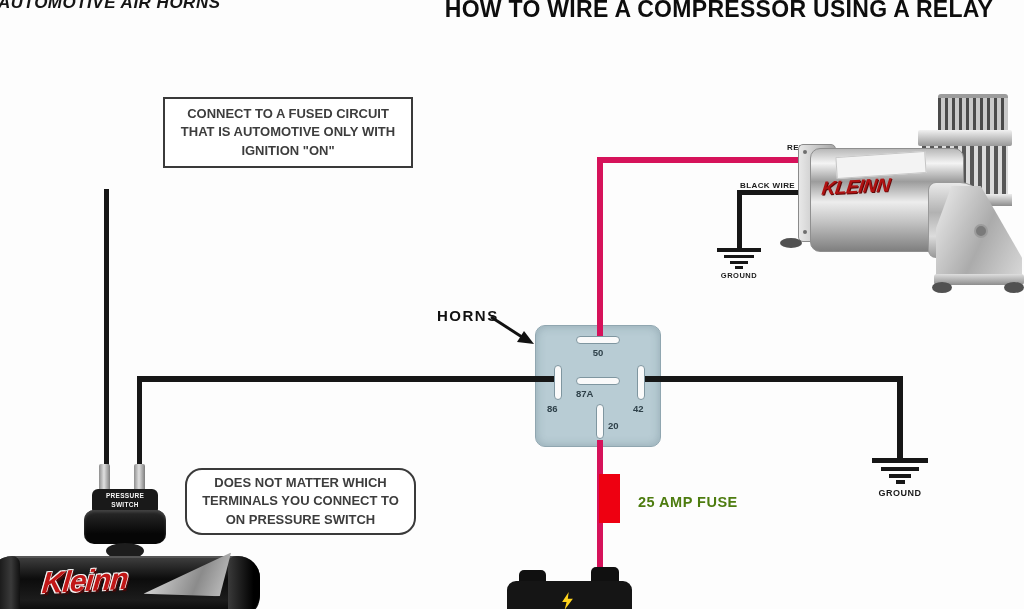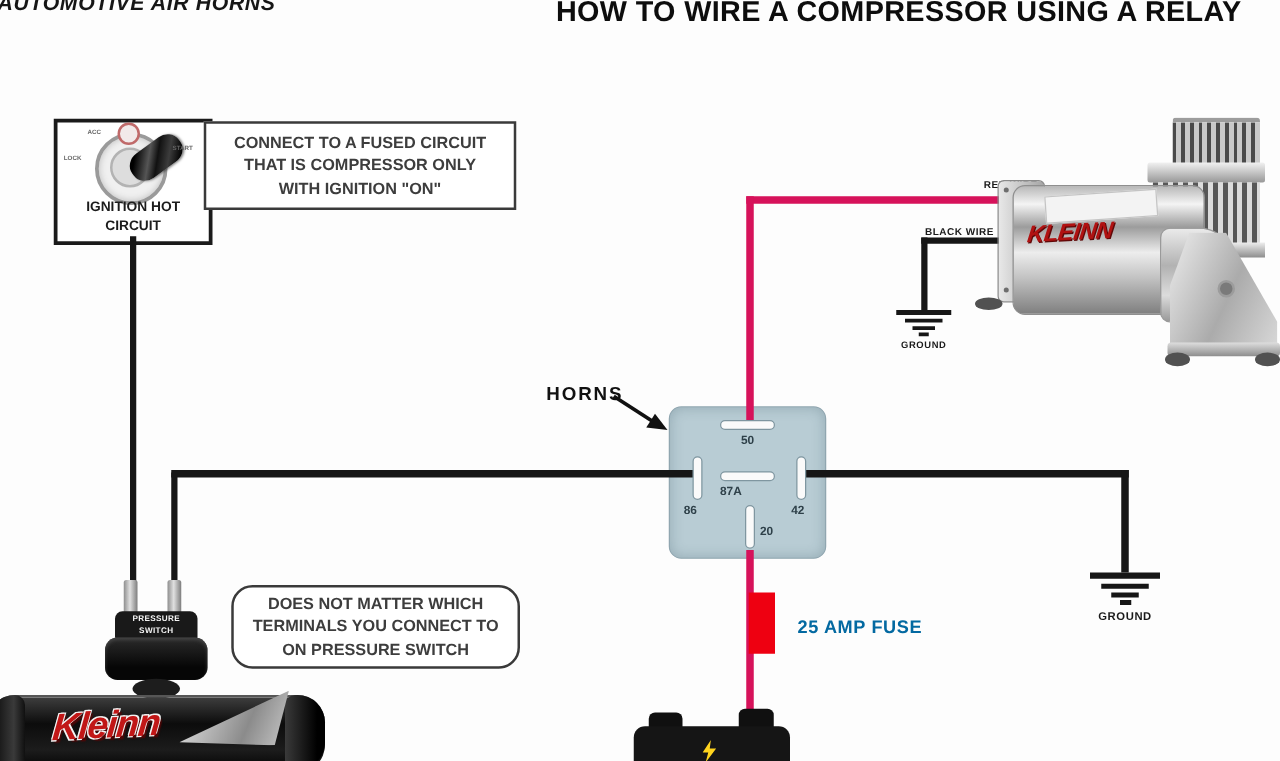--- a/index.html
+++ b/index.html
@@ -36,21 +36,21 @@
   .wire{background:#161616;}
   
   .relay-body{left:535px;top:325px;width:124px;height:120px;border-radius:10px;
               background:#b8ccd4;border:1px solid #90a6b0;box-shadow:inset 0 0 10px rgba(40,70,85,.25);}
   .slot{background:#fafafa;border:1px solid #7f96a0;border-radius:5px;box-sizing:border-box;}
   .pin-label{font-size:9.5px;font-weight:700;color:#2e4049;}
   .relay-tag{left:437px;top:307px;font-size:15px;font-weight:800;letter-spacing:1.5px;color:#111;}
   
   .wire-tag{font-size:8px;font-weight:800;color:#1a1a1a;letter-spacing:.4px;white-space:nowrap;}
   .gnd-tag{font-weight:800;color:#1a1a1a;text-align:center;letter-spacing:.5px;}
-  .fuse-tag{left:638px;top:494px;font-size:14.5px;font-weight:800;color:#0369a1;letter-spacing:.5px;}
+  .fuse-tag{left:638px;top:494px;font-size:14.5px;font-weight:800;color:#4d7c0f;letter-spacing:.5px;}
   .gnd-bar{background:#161616;}
   
   .crimp{width:11px;height:28px;background:linear-gradient(90deg,#8e8e8e,#e0e0e0 45%,#7d7d7d);border-radius:2px;}
   .ps-top{left:92px;top:489px;width:66px;height:26px;background:#191919;border-radius:6px;}
   .ps-mid{left:84px;top:510px;width:82px;height:34px;border-radius:10px;
           background:linear-gradient(180deg,#2b2b2b,#060606 70%);box-shadow:inset 0 2px 3px #444;}
   .ps-label{left:92px;top:492px;width:66px;text-align:center;color:#f5f5f5;
             font-size:6.5px;font-weight:700;line-height:1.35;letter-spacing:.3px;}
   .ps-cap{left:106px;top:543px;width:38px;height:16px;border-radius:50%;background:#1d1d1d;}
   .ps-nipple{left:117px;top:556px;width:16px;height:10px;border-radius:40%;background:#2a2a2a;}
@@ -105,32 +105,22 @@
   .bolt-dot{width:4px;height:4px;border-radius:50%;background:#6e6e6e;}
 </style>
 </head>
 <body>
 
 <div id="stage">
 
   <div class="abs brand">AUTOMOTIVE AIR HORNS</div>
   <div class="abs title">HOW TO WIRE A COMPRESSOR USING A RELAY</div>
 
-  <div class="abs ign-box">
-    <div class="abs ign-outer"></div>
-    <div class="abs ign-inner"></div>
-    <div class="abs ign-gauge"></div>
-    <div class="abs ign-key"></div>
-    <div class="abs ign-pos" style="left:24px;top:5px;">ACC</div>
-    <div class="abs ign-pos" style="left:5px;top:26px;">LOCK</div>
-    <div class="abs ign-pos" style="left:92px;top:18px;">START</div>
-    <div class="abs ign-label">IGNITION HOT CIRCUIT</div>
-  </div>
-
-  <div class="abs note-box" style="left:163px;top:97px;width:250px;height:71px;">CONNECT TO A FUSED CIRCUIT THAT IS COMPRESSOR ONLY WITH IGNITION "ON"</div>
+
+  <div class="abs note-box" style="left:163px;top:97px;width:250px;height:71px;">CONNECT TO A FUSED CIRCUIT THAT IS AUTOMOTIVE ONLY WITH IGNITION "ON"</div>
 
   <div class="abs wire" style="left: 104px; top: 189px; width: 5px; height: 282px; background: rgb(22, 22, 22);"></div>
   <div class="abs wire" style="left: 137px; top: 378px; width: 5px; height: 93px; background: rgb(22, 22, 22);"></div>
 
   <div class="abs relay-body" style="background: rgb(184, 204, 212);"></div>
 
   <div class="abs wire" style="left: 137px; top: 376px; width: 423px; height: 6px; background: rgb(22, 22, 22);"></div>
   <div class="abs wire" style="left: 644px; top: 376px; width: 259px; height: 6px; background: rgb(22, 22, 22);"></div>
   <div class="abs wire" style="left: 897px; top: 376px; width: 6px; height: 82px; background: rgb(22, 22, 22);"></div>
   <div class="abs wire" style="left: 737px; top: 190px; width: 71px; height: 5px; background: rgb(22, 22, 22);"></div>

